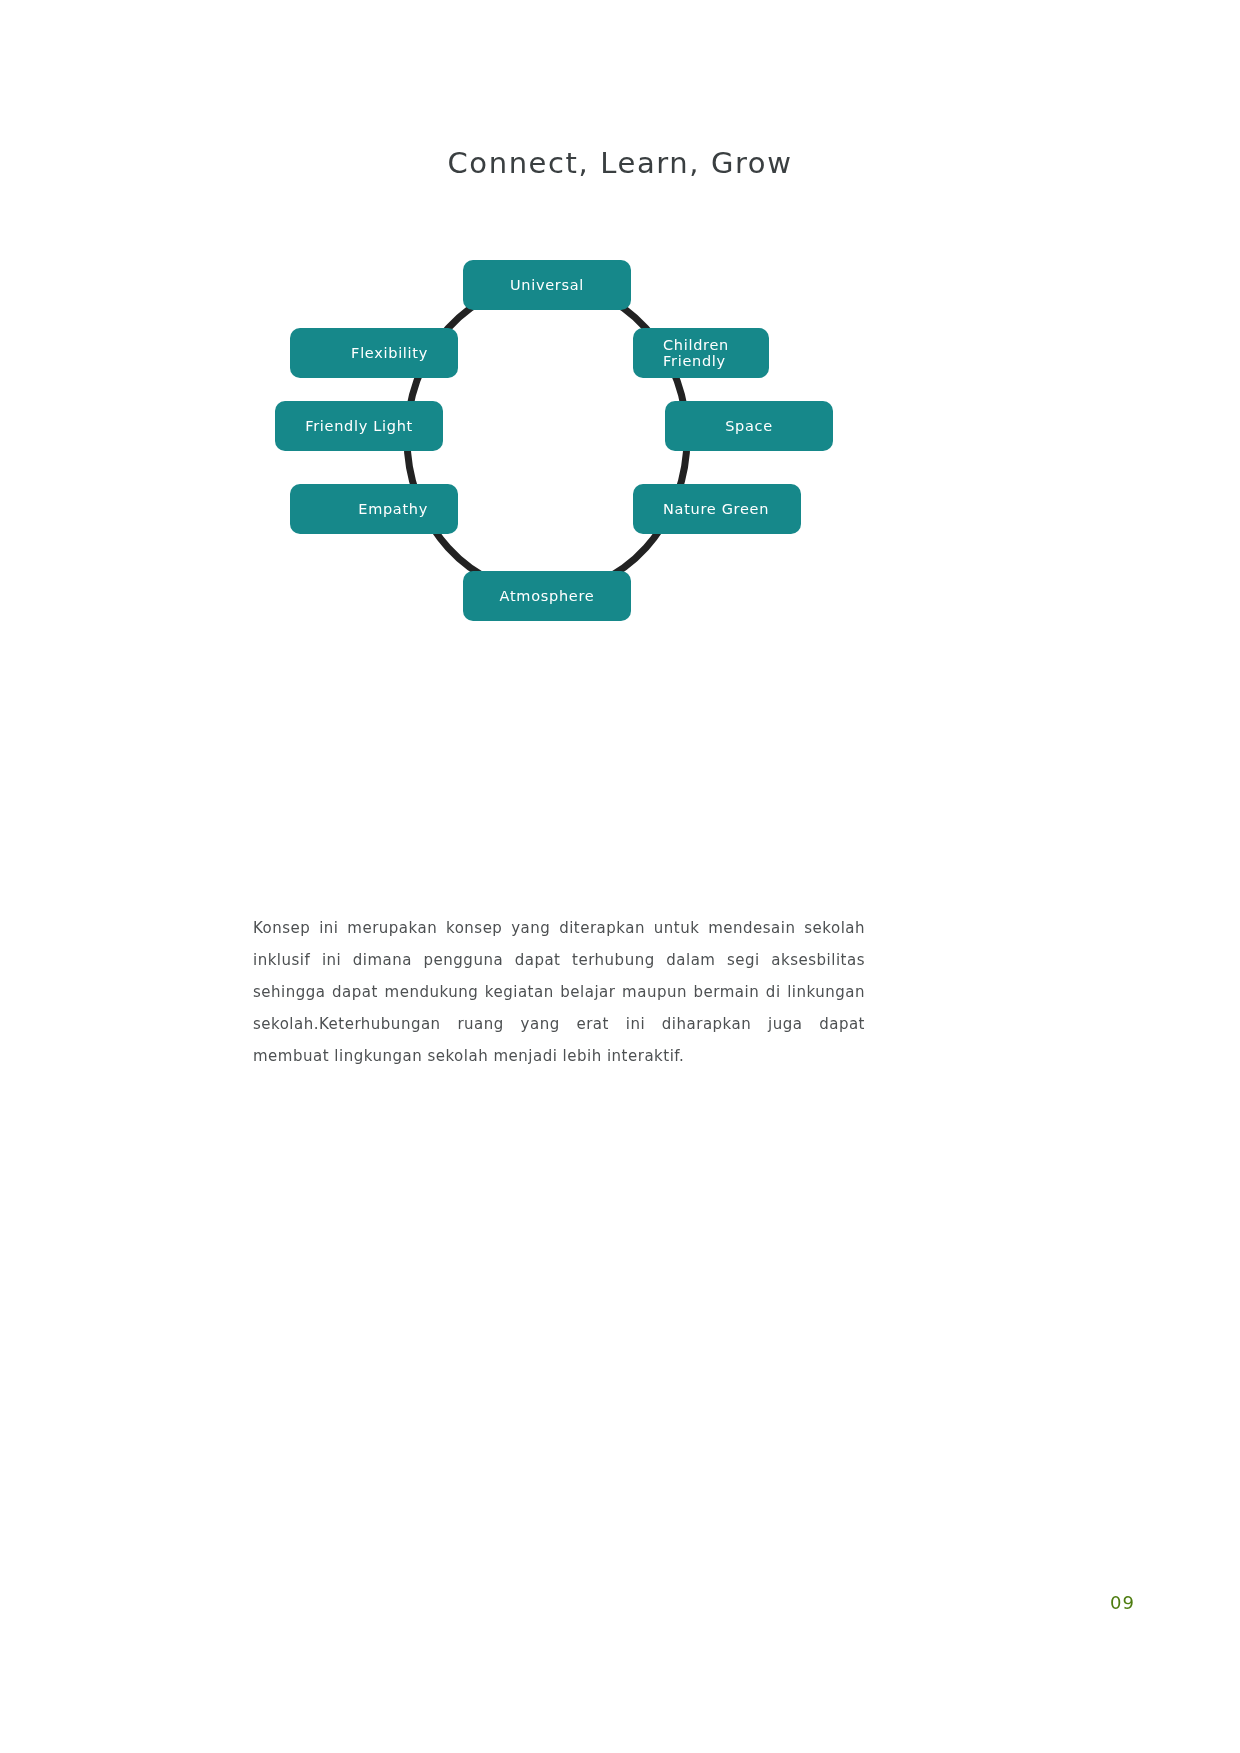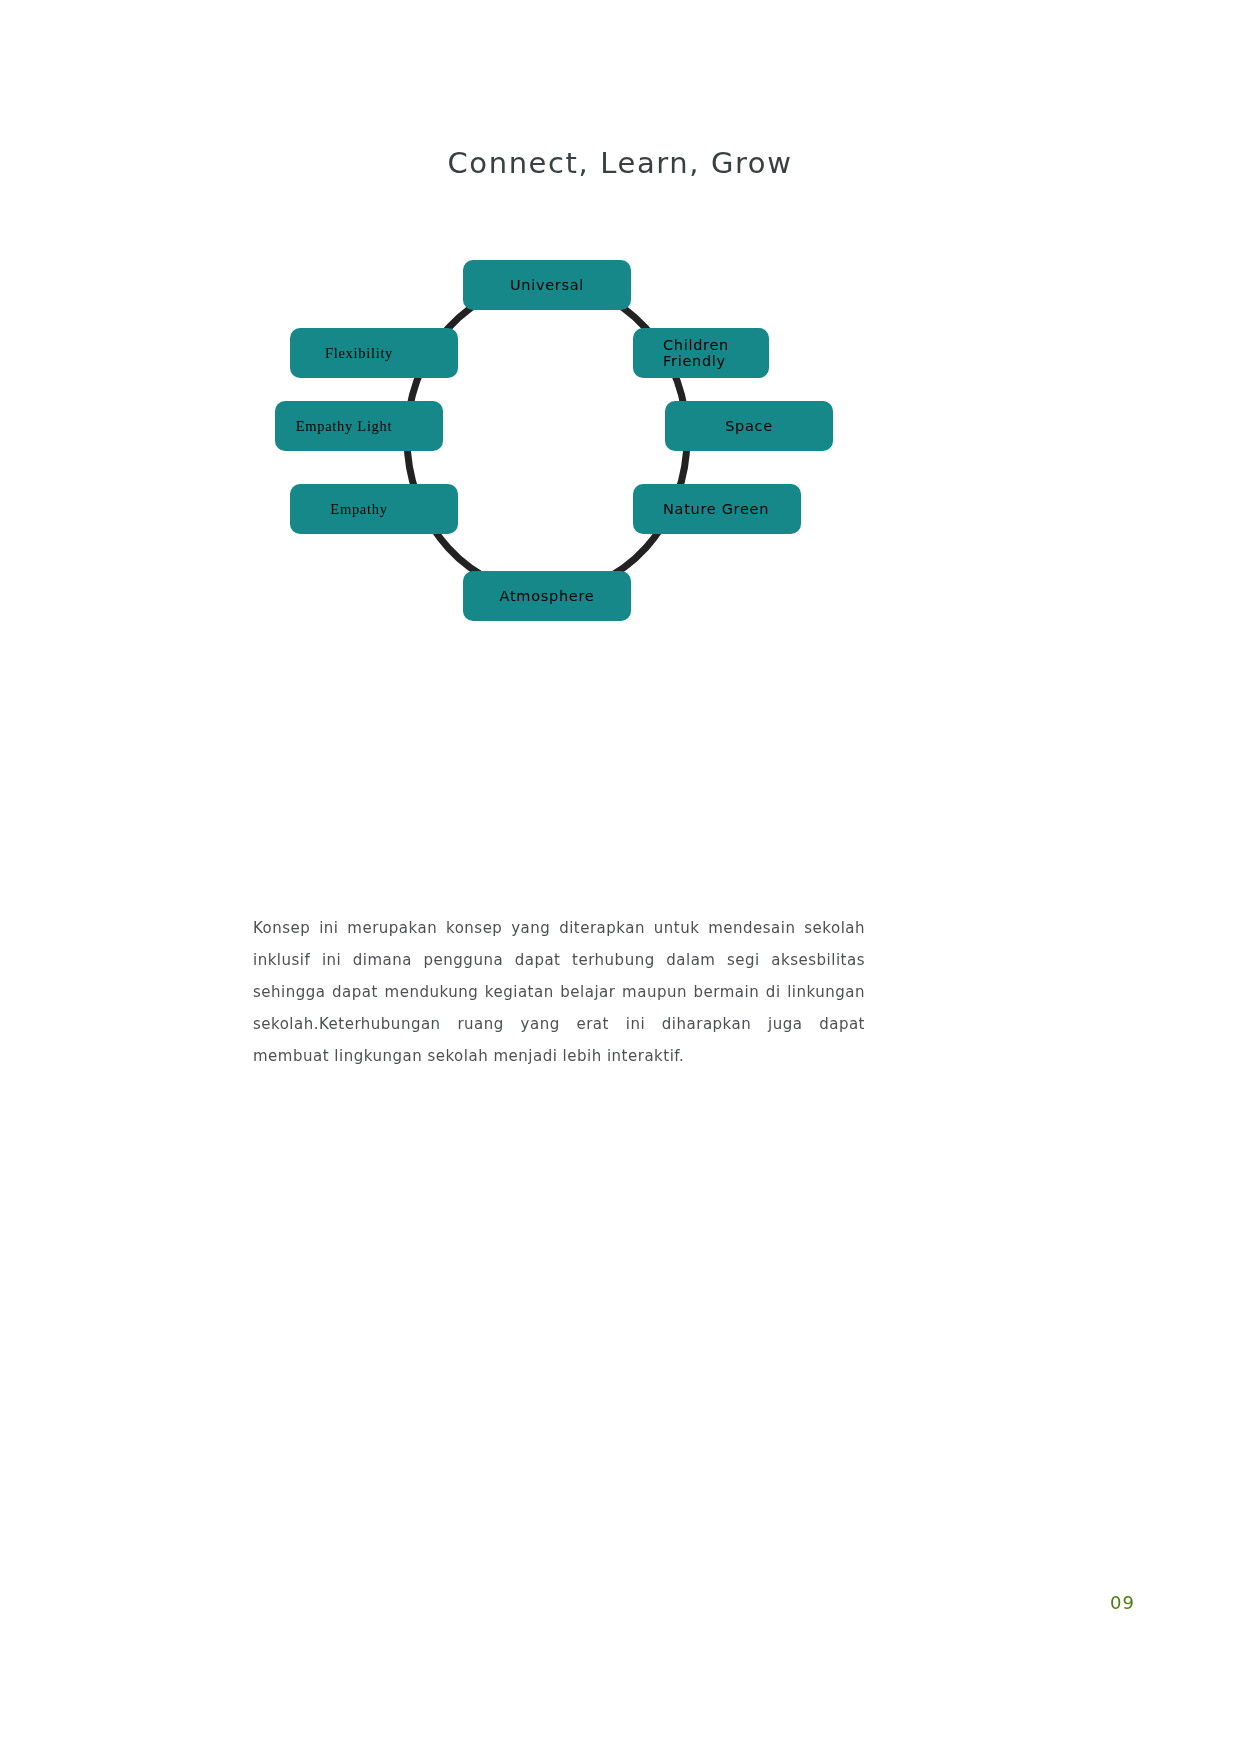--- a/index.html
+++ b/index.html
@@ -52,29 +52,29 @@
     left: 0;
     top: 0;
     width: 620px;
     height: 400px;
   }
   .node {
     position: absolute;
     height: 50px;
     background: #16888a;
     border-radius: 10px;
-    color: #000000;
+    color: #ffffff;
     font-size: 14.5px;
     letter-spacing: 0.7px;
     display: flex;
     align-items: center;
     box-sizing: border-box;
   }
   .node.center   { justify-content: center; }
-  .node.align-r  { justify-content: center;  padding-right: 30px; font-family: Liberation Serif, serif; }
+  .node.align-r  { justify-content: flex-end;  padding-right: 30px; }
   .node.align-l  { justify-content: flex-start; padding-left: 30px; }
 
   
   .n-universal   { left: 208px; top:  22px; width: 168px; }
   .n-children    { left: 378px; top:  90px; width: 136px; }
   .n-safe        { left: 410px; top: 163px; width: 168px; }
   .n-nature      { left: 378px; top: 246px; width: 168px; }
   .n-atmosphere  { left: 208px; top: 333px; width: 168px; }
   .n-empathy     { left:  35px; top: 246px; width: 168px; }
   .n-natural     { left:  20px; top: 163px; width: 168px; }
@@ -137,21 +137,21 @@
 
     <div class="node n-atmosphere center">
       <span>Atmosphere</span>
     </div>
 
     <div class="node n-empathy align-r">
       <span>Empathy</span>
     </div>
 
     <div class="node n-natural align-r">
-      <span>Empathy Light</span>
+      <span>Friendly Light</span>
     </div>
 
     <div class="node n-flexibility align-r">
       <span>Flexibility</span>
     </div>
 
   </div>
 
   <div class="body-text">Konsep ini merupakan konsep yang diterapkan untuk mendesain sekolah inklusif ini dimana pengguna dapat terhubung dalam segi aksesbilitas sehingga dapat mendukung kegiatan belajar maupun bermain di linkungan sekolah.Keterhubungan ruang yang erat ini diharapkan juga dapat membuat lingkungan sekolah menjadi lebih interaktif.</div>
 

